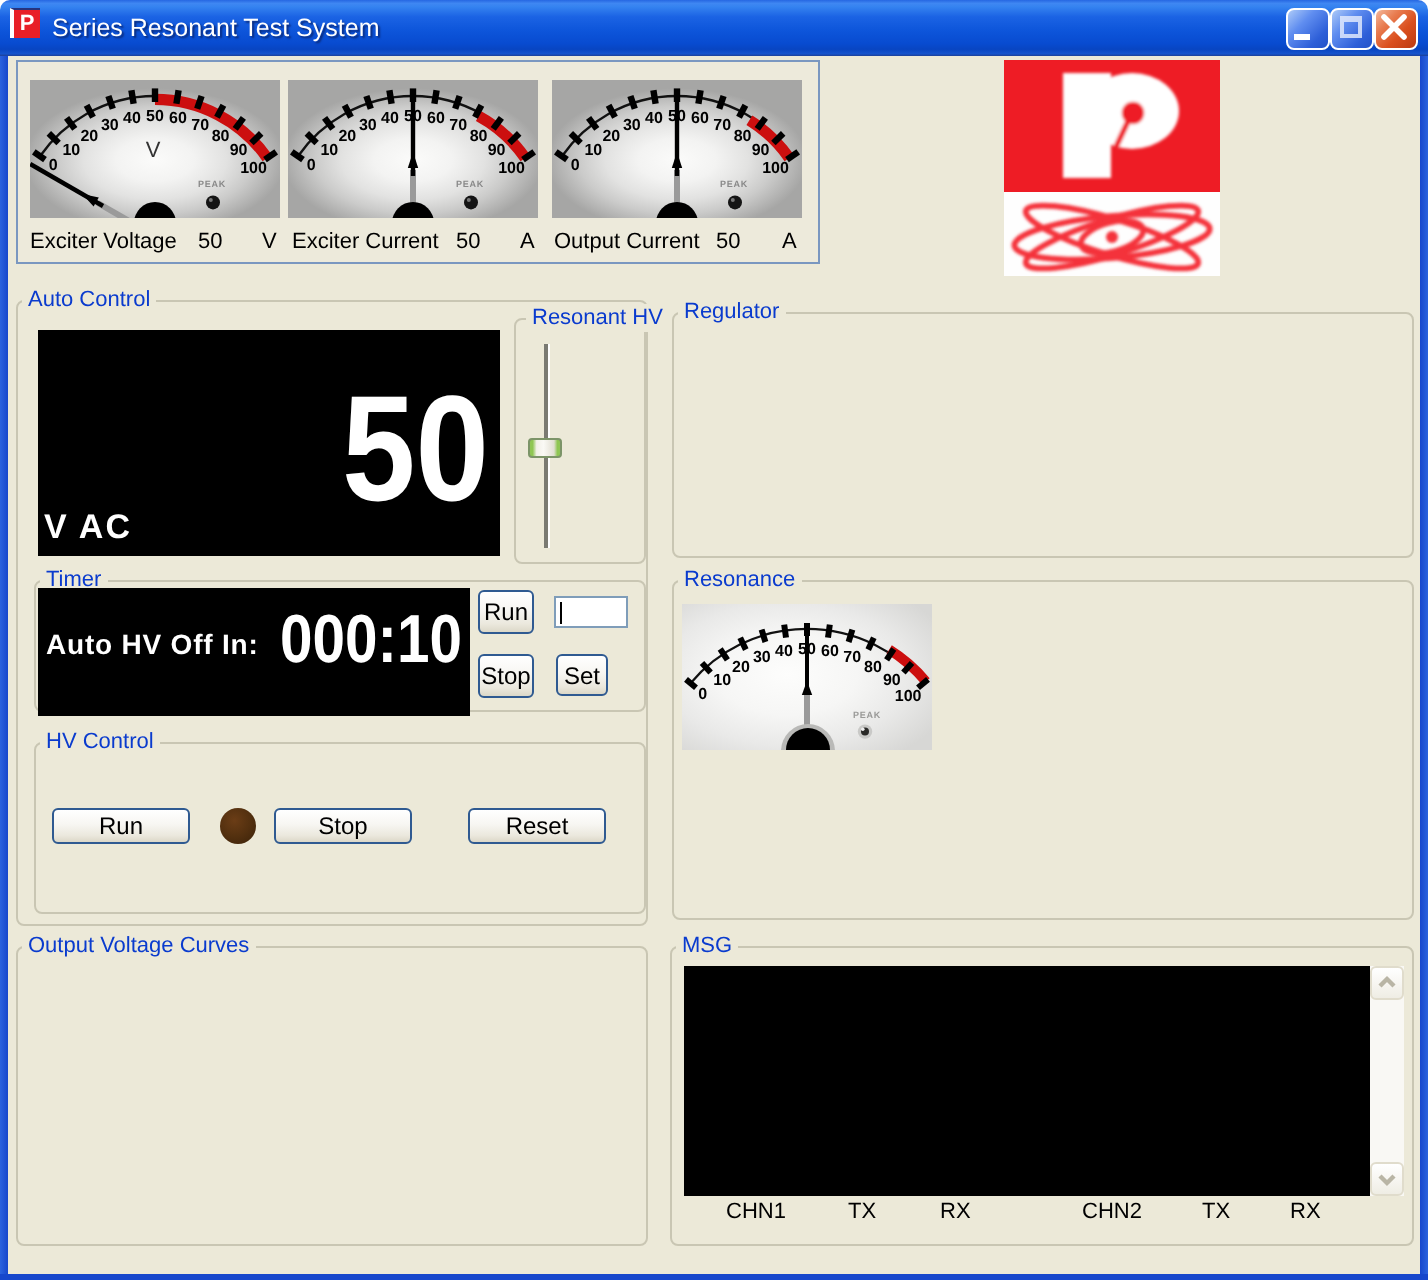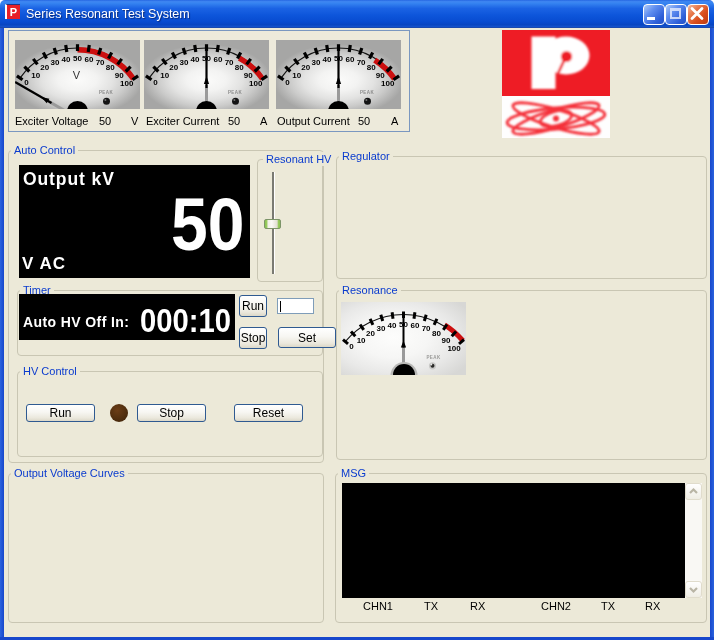--- a/index.html
+++ b/index.html
@@ -226,33 +226,32 @@
 <div class="glab" style="left:20px;top:364px">HV Control</div>
 <div class="grp" style="left:8px;top:473px;width:314px;height:148px"></div>
 <div class="glab" style="left:11px;top:466px">Output Voltage Curves</div>
 <div class="grp" style="left:335px;top:473px;width:370px;height:148px"></div>
 <div class="glab" style="left:338px;top:466px">MSG</div>
 <div class="grp" style="left:336px;top:156px;width:369px;height:121px"></div>
 <div class="glab" style="left:339px;top:149px">Regulator</div>
 <div class="grp" style="left:336px;top:290px;width:369px;height:168px"></div>
 <div class="glab" style="left:339px;top:283px">Resonance</div>
 <div class="blk" style="left:19px;top:165px;width:231px;height:113px">
-<div class="abs" style="left:4px;top:4px;font-size:17.5px;font-weight:bold;letter-spacing:0.9px">Output kV</div>
 <div class="abs" style="right:6px;top:22px;font-size:75px;font-weight:bold;line-height:75px;transform:scaleX(.88);transform-origin:right top">50</div>
 <div class="abs" style="left:3px;top:89px;font-size:17px;font-weight:bold;letter-spacing:1px">V AC</div>
 </div>
 <div class="abs" style="left:272px;top:172px;width:2px;height:102px;background:#7a7a72;border-right:1px solid #fff"></div>
 <div class="abs" style="left:264px;top:219px;width:17px;height:10px;border:1px solid #7c9468;border-radius:2px;background:linear-gradient(90deg,#8fc653 0%,#8fc653 9%,#f2f0e8 22%,#faf9f5 45%,#e2dfd3 80%,#8fc653 91%,#8fc653 100%);box-sizing:border-box"></div>
-<div class="blk" style="left:19px;top:294px;width:216px;height:46px">
+<div class="blk" style="left:19px;top:294px;width:216px;height:64px">
 <div class="abs" style="left:4px;top:20px;font-size:14px;font-weight:bold;letter-spacing:0.4px">Auto HV Off In:</div>
 <div class="abs" style="left:121px;top:9px;font-size:34px;font-weight:bold;line-height:34px;transform:scaleX(.86);transform-origin:left top">000:10</div>
 </div>
 <div class="btn" style="left:239px;top:295px;width:28px;height:22px">Run</div>
 <div class="btn" style="left:239px;top:327px;width:28px;height:22px">Stop</div>
-<div class="btn" style="left:278px;top:327px;width:58px;height:21px">Set</div>
+<div class="btn" style="left:278px;top:327px;width:26px;height:21px">Set</div>
 <div class="abs" style="left:277px;top:298px;width:37px;height:16px;background:#fff;border:1px solid #7f9db9;box-sizing:border-box">
     <div class="abs" style="left:2px;top:2px;width:1px;height:11px;background:#000"></div>
   </div>
 <div class="btn" style="left:26px;top:404px;width:69px;height:18px">Run</div>
 <div class="btn" style="left:137px;top:404px;width:69px;height:18px">Stop</div>
 <div class="btn" style="left:234px;top:404px;width:69px;height:18px">Reset</div>
 <div class="abs" style="left:110px;top:404px;width:18px;height:18px;border-radius:50%;background:radial-gradient(circle at 40% 35%,#6b3d16 0%,#53300f 50%,#3a2108 100%)"></div>
 <div class="abs" style="left:341px;top:302px">
     <svg width="125" height="73" viewBox="0 0 125 73" style="display:block">
       <defs>

